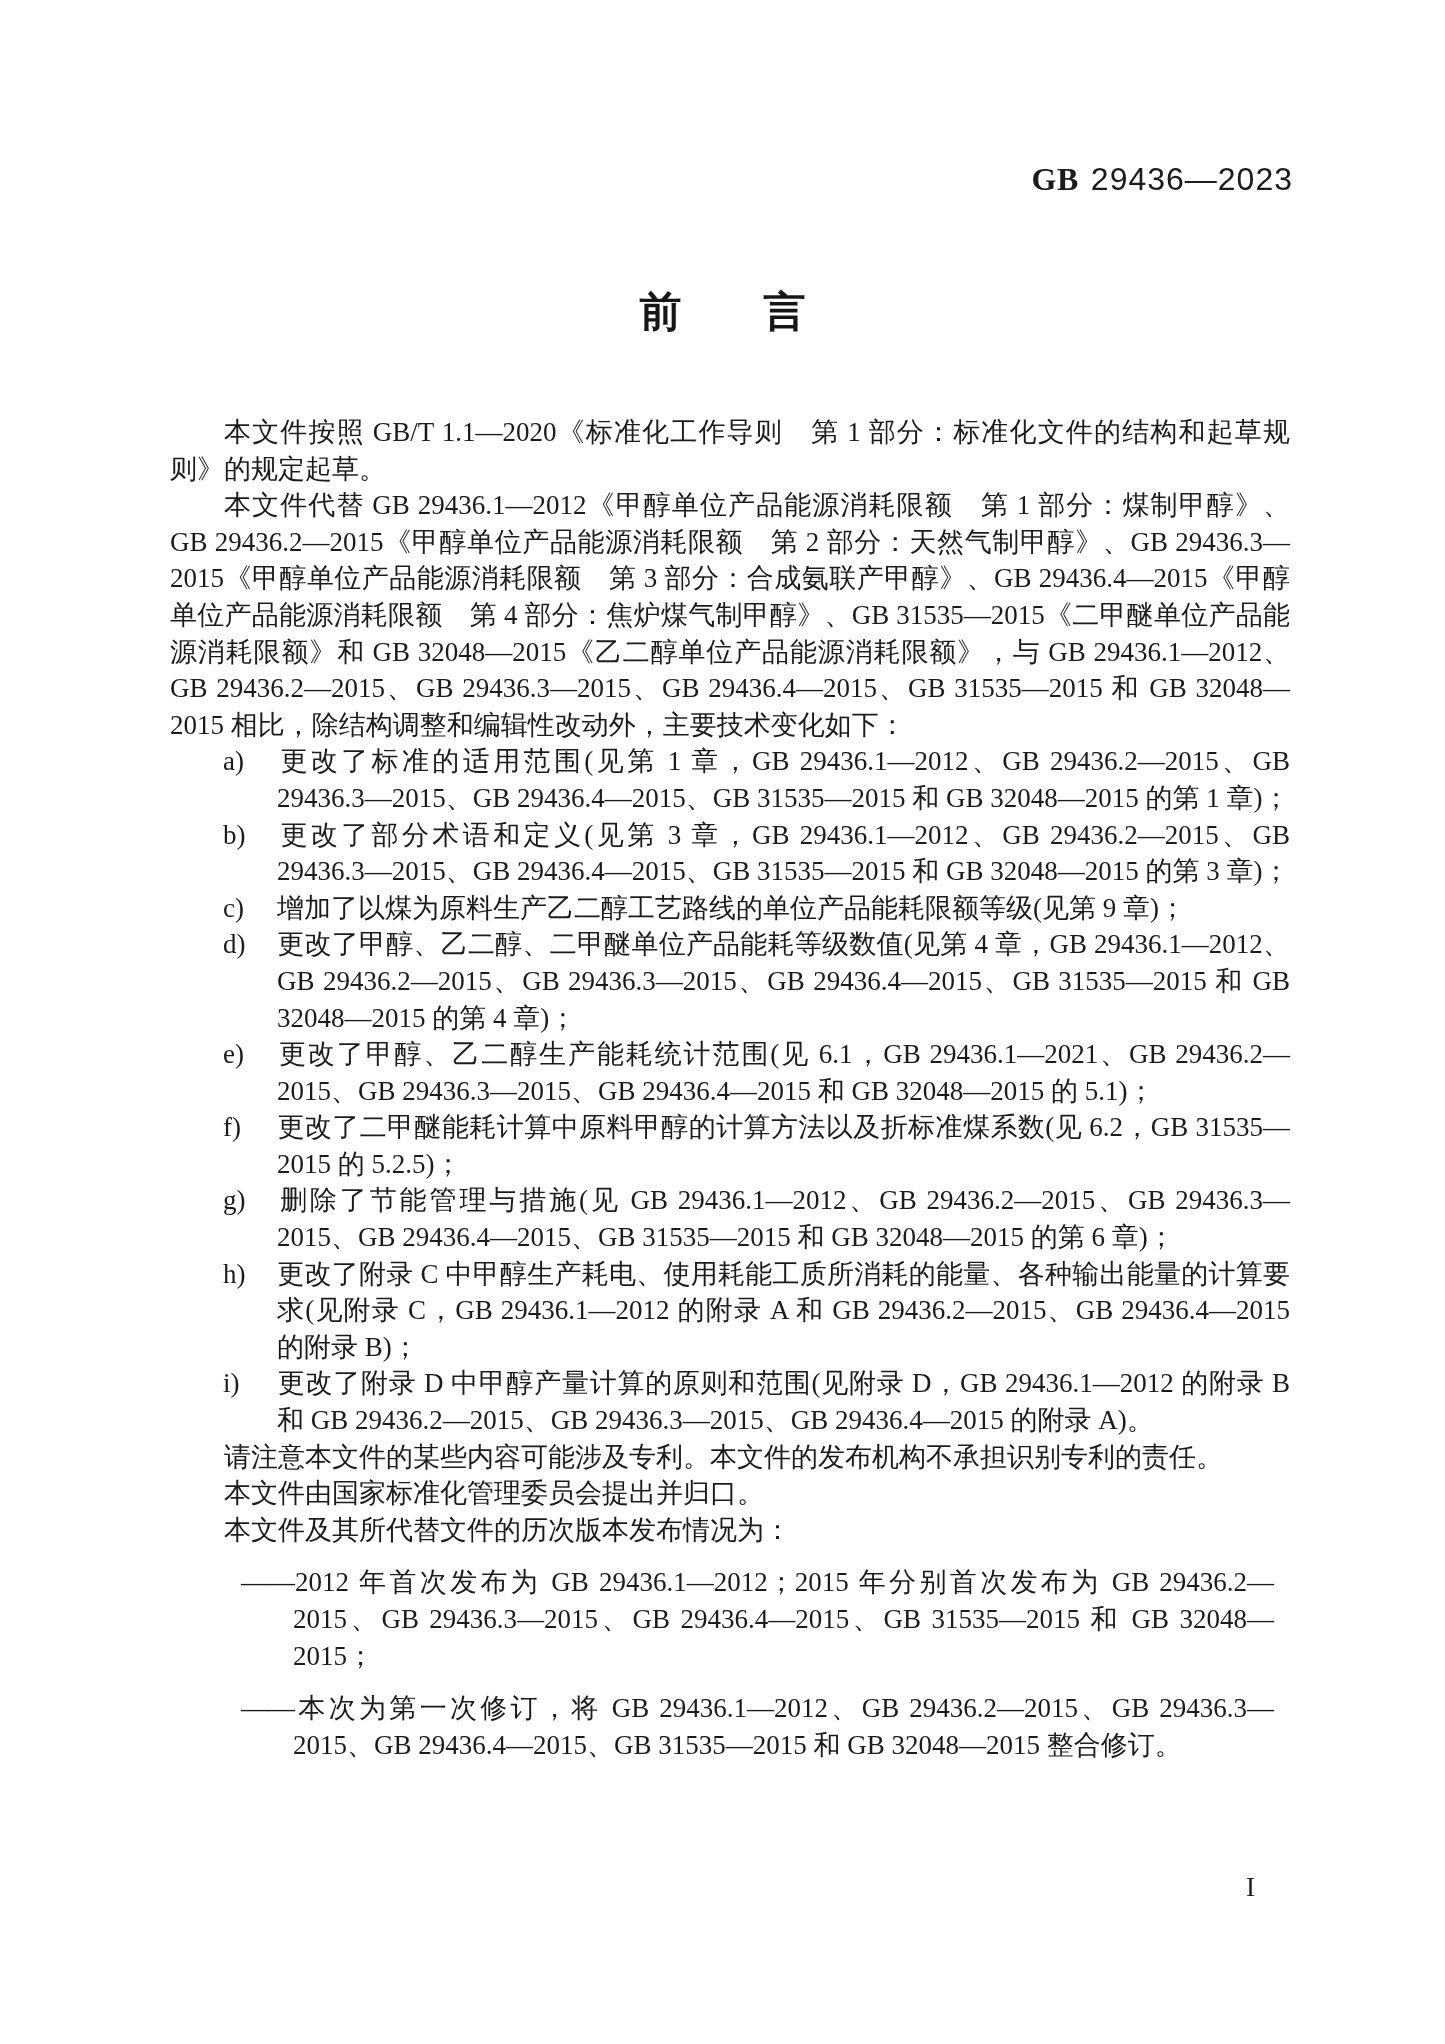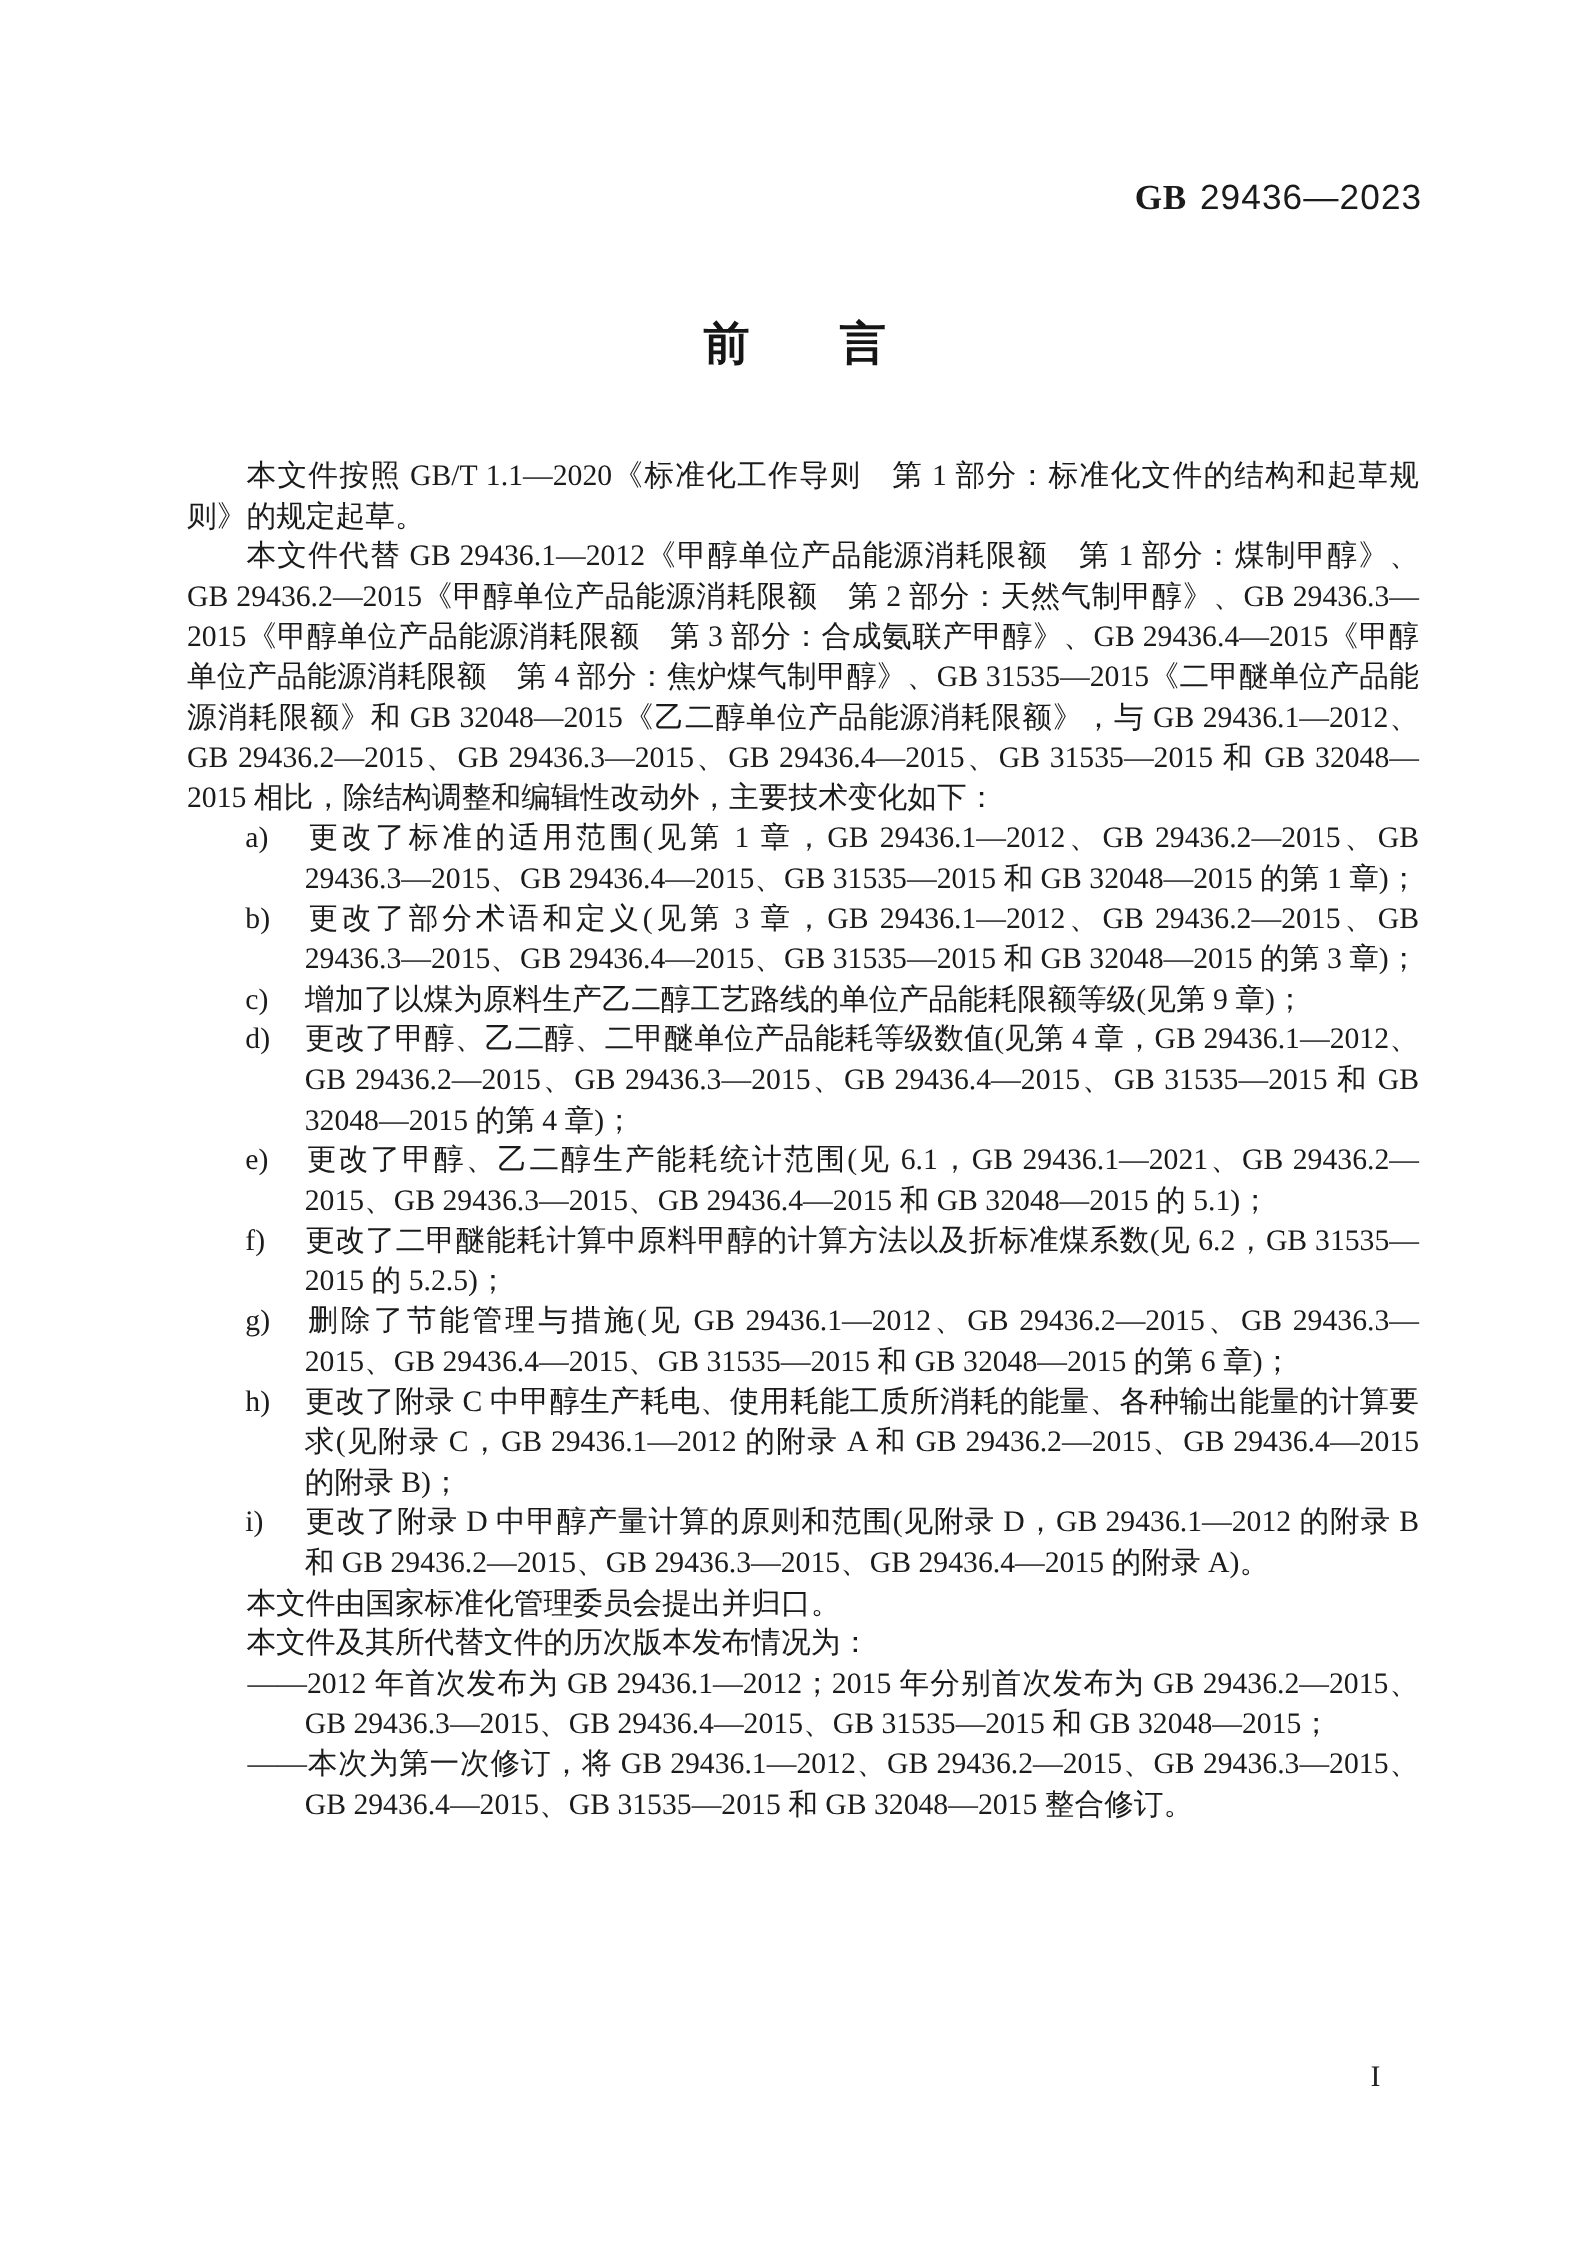--- a/index.html
+++ b/index.html
@@ -49,21 +49,21 @@
   .change{
     margin:0;position:relative;
     padding-left:107px;text-indent:-54px;
   }
   .change .label{
     display:inline-block;width:54px;text-indent:0;
   }
 
   
   .hist{
-    margin:0;padding-left:107px;text-indent:-52px;
+    margin:16px;padding-left:107px;text-indent:-52px;
   }
 
   
   .page-number{
     position:absolute;left:1246px;top:1872px;
     font-size:27px;line-height:30px;
     font-family:"Liberation Serif","DejaVu Serif",serif;
     color:#222;
   }
 </style>
@@ -108,20 +108,21 @@
     <div class="change">
       <span class="label">g)</span><span>删除了节能管理与措施(见 GB 29436.1—2012、GB 29436.2—2015、GB 29436.3—2015、GB 29436.4—2015、GB 31535—2015 和 GB 32048—2015 的第 6 章)；</span>
     </div>
     <div class="change">
       <span class="label">h)</span><span>更改了附录 C 中甲醇生产耗电、使用耗能工质所消耗的能量、各种输出能量的计算要求(见附录 C，GB 29436.1—2012 的附录 A 和 GB 29436.2—2015、GB 29436.4—2015 的附录 B)；</span>
     </div>
     <div class="change">
       <span class="label">i)</span><span>更改了附录 D 中甲醇产量计算的原则和范围(见附录 D，GB 29436.1—2012 的附录 B 和 GB 29436.2—2015、GB 29436.3—2015、GB 29436.4—2015 的附录 A)。</span>
     </div>
 
+    <p class="para indent">请注意本文件的某些内容可能涉及专利。本文件的发布机构不承担识别专利的责任。</p>
     <p class="para indent">本文件由国家标准化管理委员会提出并归口。</p>
     <p class="para indent">本文件及其所代替文件的历次版本发布情况为：</p>
 
     <div class="hist">——2012 年首次发布为 GB 29436.1—2012；2015 年分别首次发布为 GB 29436.2—2015、GB 29436.3—2015、GB 29436.4—2015、GB 31535—2015 和 GB 32048—2015；</div>
     <div class="hist">——本次为第一次修订，将 GB 29436.1—2012、GB 29436.2—2015、GB 29436.3—2015、GB 29436.4—2015、GB 31535—2015 和 GB 32048—2015 整合修订。</div>
 
   </div>
 
   <div class="page-number">I</div>
 

